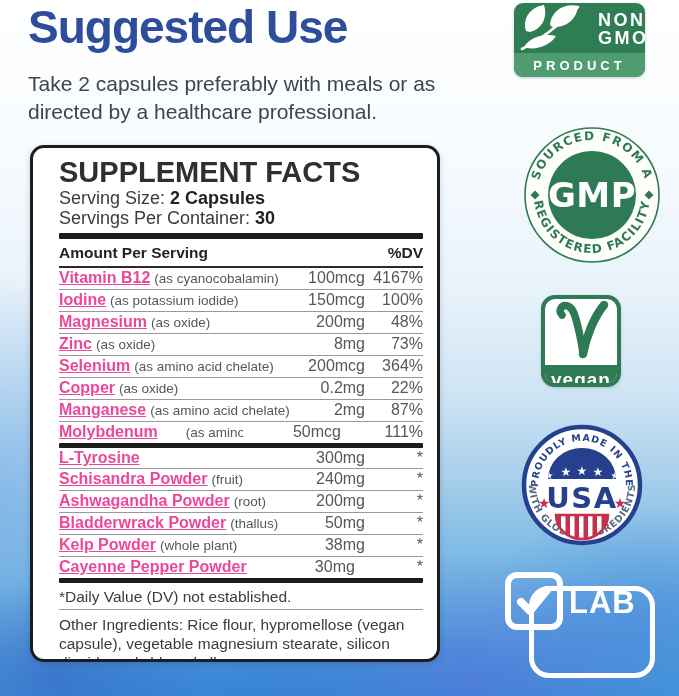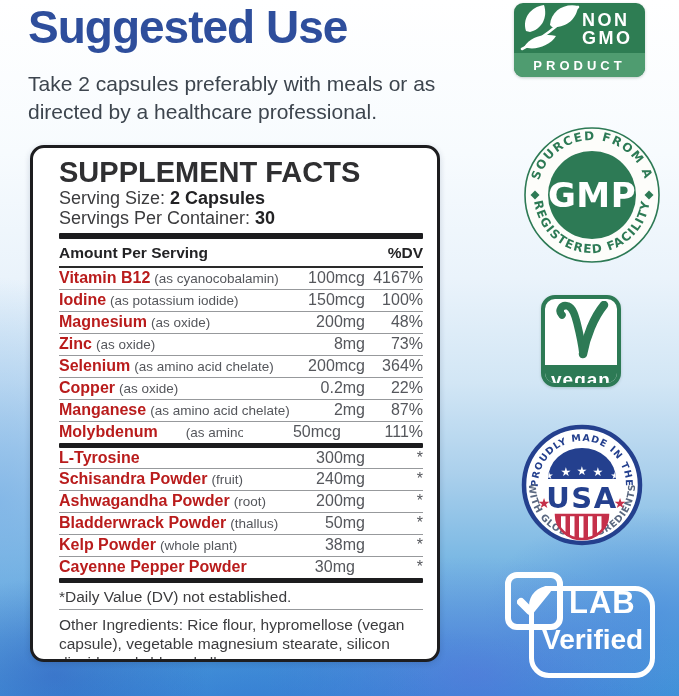--- a/index.html
+++ b/index.html
@@ -24,33 +24,33 @@
     overflow:hidden;box-shadow:0 2px 6px rgba(20,40,80,.18);color:#2b2b2d;}
   .panel h2{margin:0;font-size:29px;line-height:32px;font-weight:800;letter-spacing:0;color:#2f2f31;}
   .serv{font-size:18px;line-height:20px;color:#3c3c3e;}
   .serv b{color:#222224;}
   .bar{height:6px;background:#1c1c1e;border-radius:1px;margin:5px 0 0 0;}
   .bar.mid{height:5px;margin:0;}
   .colhead{display:flex;justify-content:space-between;align-items:flex-end;
     font-weight:bold;font-size:15.5px;padding:5px 0 4px 0;border-bottom:2px solid #2a2a2a;color:#232325;}
   .row{display:flex;align-items:baseline;line-height:20px;border-bottom:1px solid #97999c;padding:0;}
   .row:last-child{border-bottom:none;gap:24px;}
-  .row .nm{font-weight:bold;font-size:16px;color:#b91c1c;white-space:nowrap;}
+  .row .nm{font-weight:bold;font-size:16px;color:#ec4899;white-space:nowrap;text-decoration:underline;}
   .row .frm{font-size:13.5px;color:#55575c;margin-left:4px;flex:1;white-space:nowrap;overflow:hidden;}
   .row .amt{width:74px;text-align:right;font-size:16px;color:#55575c;white-space:nowrap;}
   .row .dv{width:58px;text-align:right;font-size:16px;color:#55575c;white-space:nowrap;}
   .footnote{font-size:15.5px;color:#3c3c3e;line-height:21px;padding:3px 0 2px 0;border-bottom:1px solid #97999c;}
   .otheri{font-size:15.5px;color:#3c3c3e;line-height:19px;padding-top:5px;}
   
   .badge{position:absolute;}
   
   .nongmo{left:514px;top:3px;width:131px;height:74px;background:#2e7d53;border-radius:9px;
     box-shadow:0 1px 3px rgba(20,60,40,.25);overflow:hidden;}
   .nongmo .top{display:flex;align-items:center;height:50px;padding:2px 6px 0 6px;box-sizing:border-box;}
-  .nongmo .txt{margin-left:0;color:#fff;font-weight:800;font-size:18px;line-height:1.02;letter-spacing:2.5px;}
+  .nongmo .txt{margin-left:16px;color:#fff;font-weight:800;font-size:18px;line-height:1.02;letter-spacing:2.5px;}
   .nongmo .strip{height:24px;background:#4f9c70;display:flex;align-items:center;justify-content:center;
     color:#fff;font-weight:800;font-size:13px;letter-spacing:4px;}
   
   .vegan{left:541px;top:295px;width:80px;height:92px;background:#fff;border:4px solid #2d7a55;
     border-radius:14px;box-sizing:border-box;overflow:hidden;box-shadow:0 1px 3px rgba(20,60,40,.2);}
   .vegan .mark{height:66px;display:flex;align-items:center;justify-content:center;}
   .vegan .strip{height:30px;background:#2d7a55;display:flex;align-items:center;justify-content:center;
     color:#fff;font-weight:800;font-size:19px;letter-spacing:1px;}
   
   .lab{left:505px;top:572px;width:150px;height:104px;color:#fff;}
@@ -275,16 +275,15 @@
   </div>
 
   <div class="badge lab">
     <div class="outline"></div>
     <div class="chk">
       <svg width="34" height="30" viewBox="0 0 34 30">
         <path d="M4,16 L13,25 L30,4" fill="none" stroke="#ffffff" stroke-width="8" stroke-linecap="round" stroke-linejoin="round"></path>
       </svg>
     </div>
     <div class="l1">LAB</div>
-    <div class="l2">Verified</div>
   </div>
 
 </div>
 
 </body></html>

